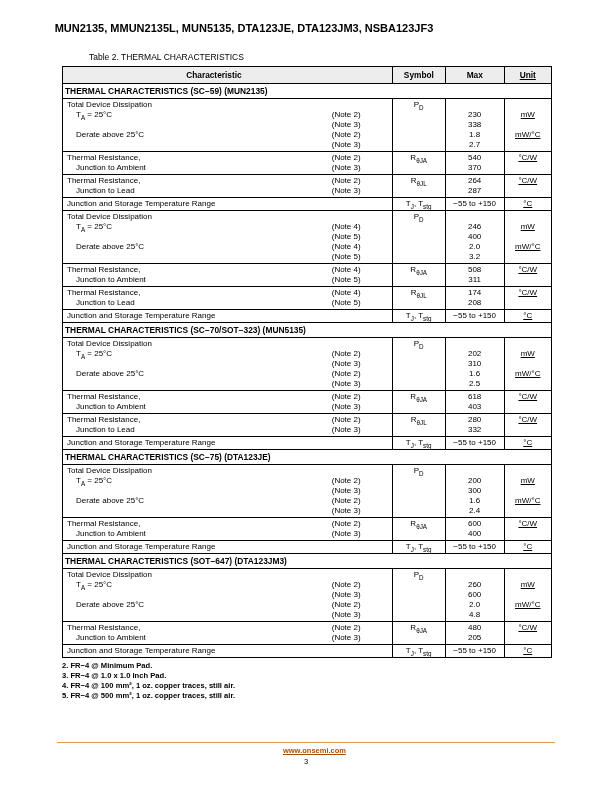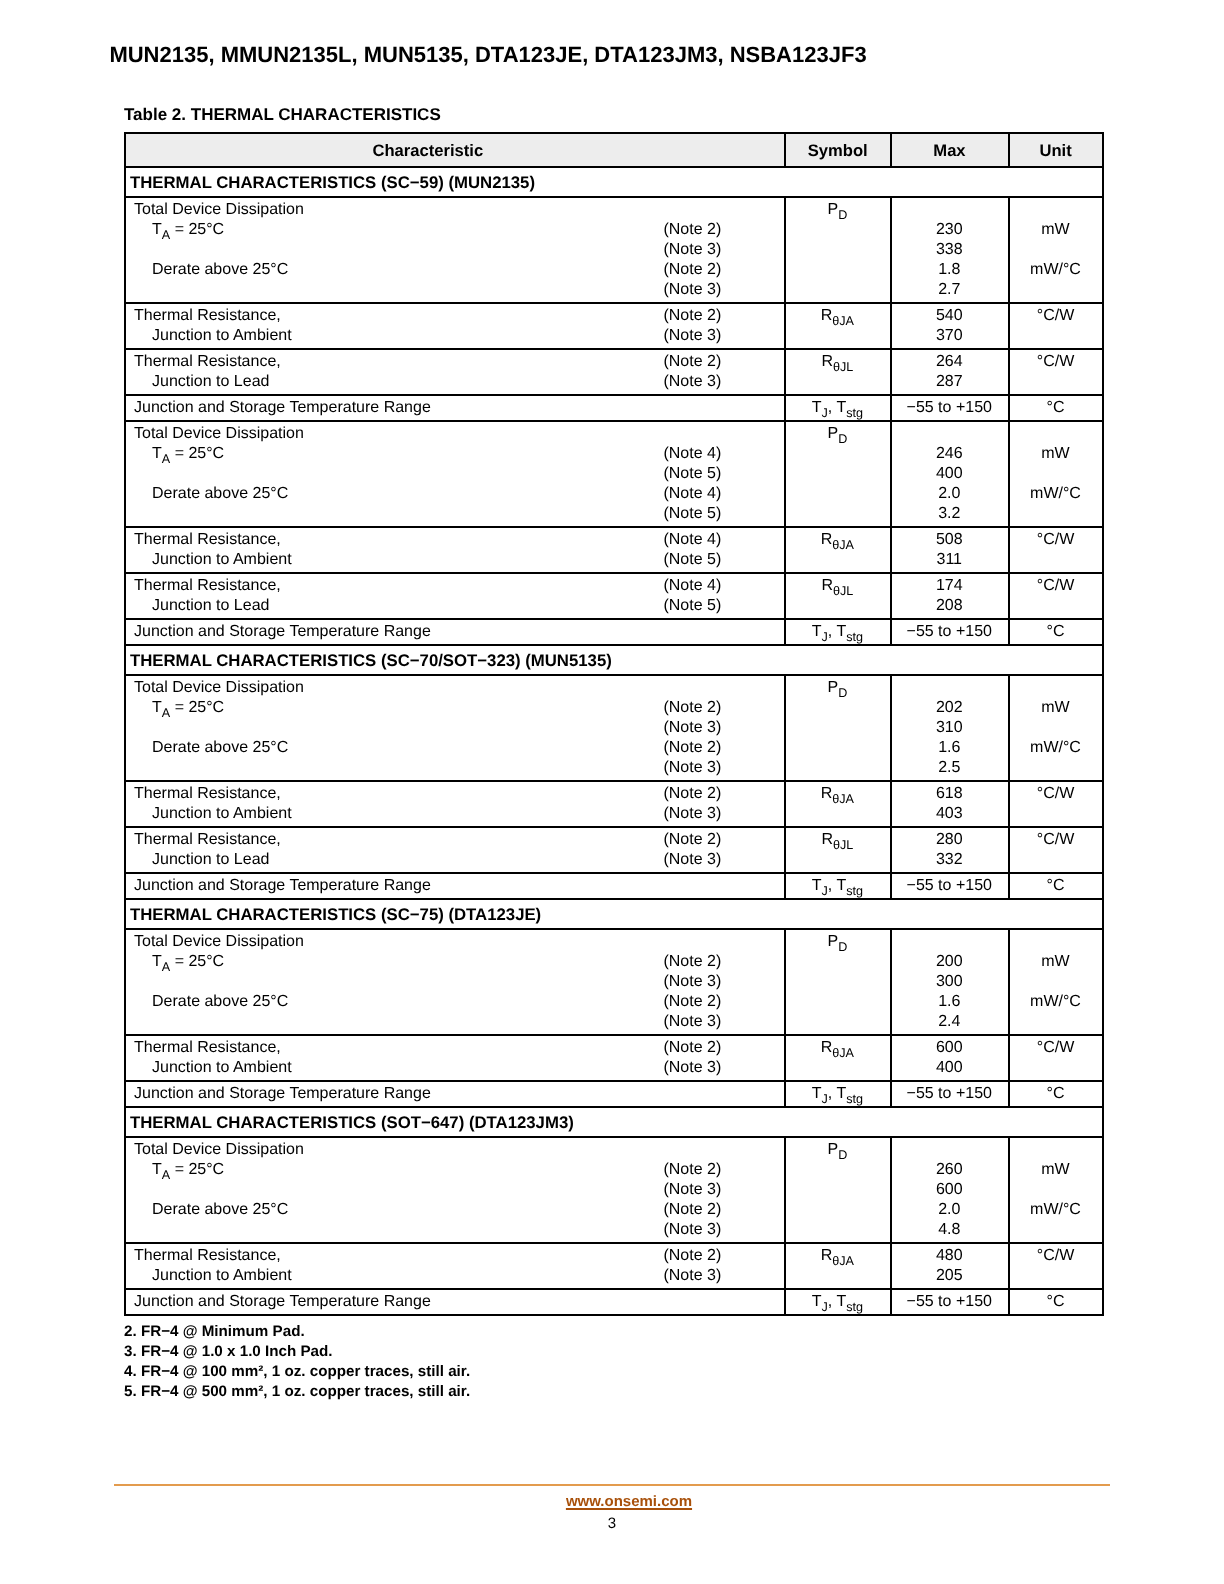--- a/index.html
+++ b/index.html
@@ -14,28 +14,28 @@
     width: 612px; height: 792px;
     position: relative; overflow: hidden;
     color: #000;
     font-family: "Liberation Sans", "DejaVu Sans", sans-serif;
   }
   .doc-title {
     position: absolute; top: 22px; left: 0; width: 488px;
     text-align: center; font-weight: bold; font-size: 11px;
   }
   .content { position: absolute; top: 52px; left: 62px; }
-  .table-title { font-weight: bold; font-size: 8.5px; margin-bottom: 4px; }
+  .table-title { font-weight: normal; font-size: 8.5px; margin-bottom: 4px; margin-left: 27px; }
   .ttable { border: 1px solid var(--border); width: 490px; }
   .thead { display: flex; background: var(--header-bg); border-bottom: 1px solid var(--border); }
   .hcell { font-weight: bold; text-align: center; padding: 3px 2px; font-size: 8.3px; }
   .c-char { width: 320px; }
   .c-sym  { width: 56px; border-left: 1px solid var(--border); margin-left: 27px; }
   .c-max  { width: 62px; border-left: 1px solid var(--border); }
-  .c-unit { width: 50px; border-left: 1px solid var(--border); }
+  .c-unit { width: 50px; border-left: 1px solid var(--border); text-decoration: underline; }
   .sec-header { font-weight: bold; font-size: 8.4px; padding: 2px; border-bottom: 1px solid var(--border); }
   .drow { display: flex; border-bottom: 1px solid var(--border); }
   .sections .section:last-child .rows .drow:last-child { border-bottom: none; }
   .cell { padding: 1px 3px; }
   .c-char.cell { padding: 1px 3px 1px 4px; }
   .line { height: 10px; line-height: 10px; font-size: 8px; }
   .char-line { display: flex; }
   .ct { flex: 1 1 auto; white-space: pre; }
   .char-line[data-ind="1"] .ct { padding-left: 9px; }
   .note { flex: 0 0 auto; padding-right: 1px; }

